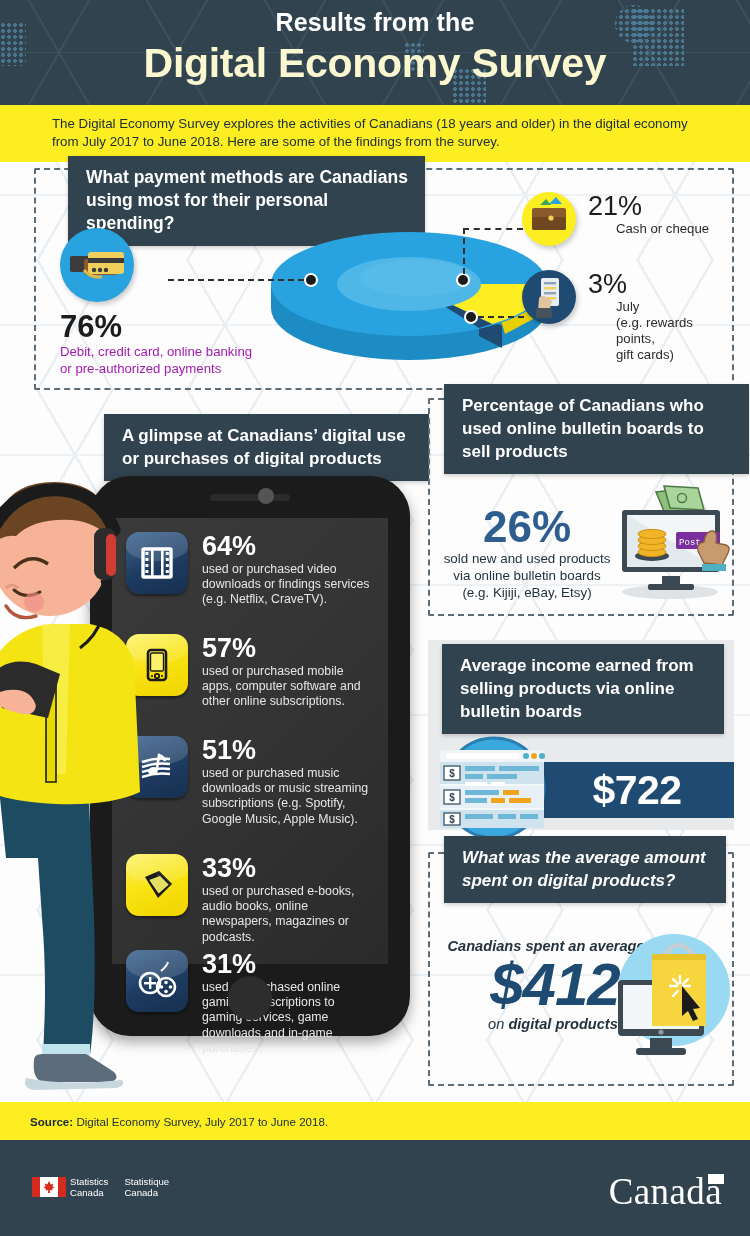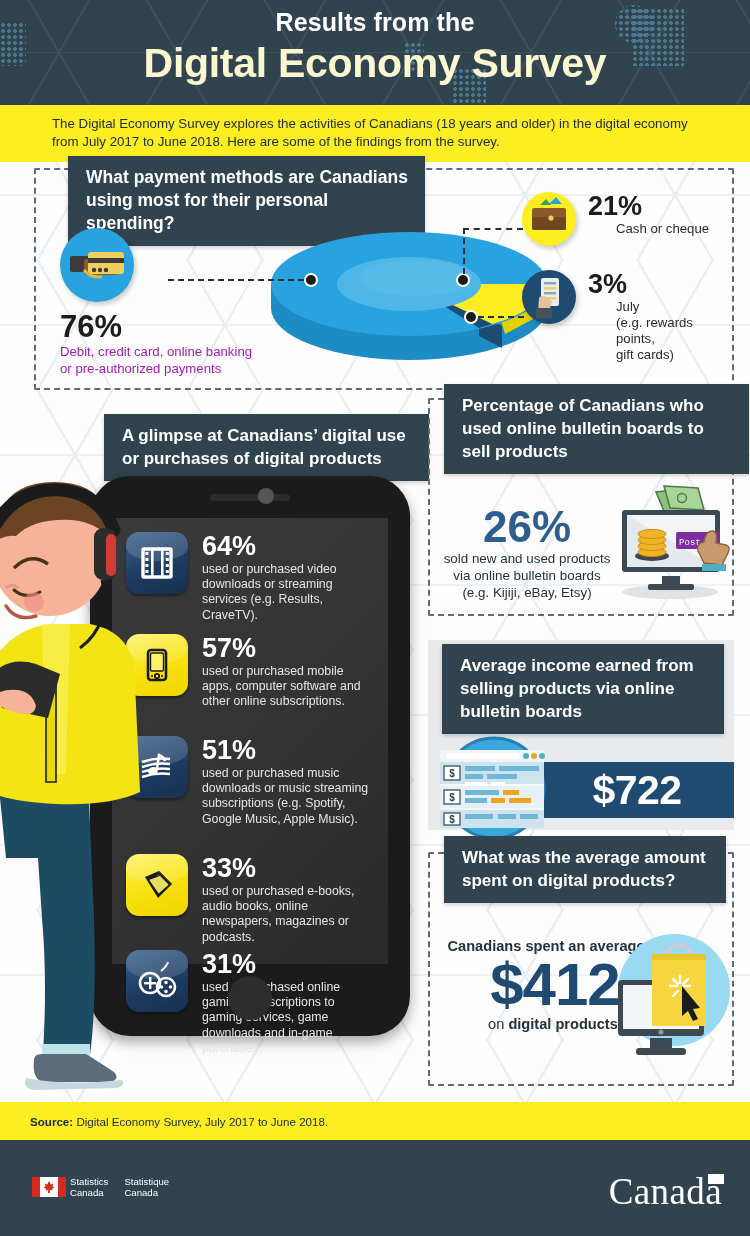--- a/index.html
+++ b/index.html
@@ -114,21 +114,21 @@
     border-radius: 50%;
     position: relative;
     box-shadow: 2px 3px 5px rgba(0,0,0,.2);
   }
 
   .s1-left  { position: absolute; left: 24px; top: 58px; width: 200px; }
   .s1-left .big { font-size: 31px; font-weight: bold; color: #1c1c1c; line-height: 34px; margin-top: 8px;}
   .s1-left .desc { font-size: 13.2px; color: #a21caf; line-height: 16.5px; }
 
   .s1-right-item { position: absolute; left: 486px; display: flex; align-items: flex-start; gap: 12px; }
-  .s1-right-item .big { font-size: 27px; font-weight: bold; color: #1c1c1c; line-height: 29px; }
+  .s1-right-item .big { font-size: 27px; font-weight: normal; color: #1c1c1c; line-height: 29px; }
   .s1-right-item .desc { font-size: 13.2px; color: #2b2b2b; line-height: 16px; margin-left: 28px; }
 
   .dashline { position: absolute; border-top: 2px dashed #2e2e2e; }
   .dashline-v { position: absolute; border-left: 2px dashed #2e2e2e; }
   .dot-marker {
     position: absolute; width: 14px; height: 14px; border-radius: 50%;
     background: #1b1b1b; border: 2px solid #ffffff;
   }
 
   
@@ -192,21 +192,21 @@
   .sec3 .desc { color: #23333d; font-size: 13.4px; line-height: 17px; text-align: center; }
 
   .sec4 { position: absolute; left: 428px; top: 640px; width: 306px; height: 190px; background: #e9eaec; }
   .sec4-chip { position: absolute; left: 14px; top: 4px; width: 282px; }
   .money-bar {
     position: absolute; left: 112px; top: 122px; width: 194px; height: 56px;
     background: #1f4b72; display: flex; align-items: center; justify-content: center;
   }
   .money-bar .val { color: #ffffff; font-size: 41px; font-weight: bold; letter-spacing: -.5px; }
 
-  .sec5 { position: absolute; left: 428px; top: 852px; width: 306px; height: 234px; }
+  .sec5 { position: absolute; left: 428px; top: 852px; width: 306px; height: 234px; font-style: italic; }
   .sec5-chip { position: absolute; left: 14px; top: -18px; width: 282px; }
   .sec5 .lead { color: #23333d; font-size: 14.6px; font-weight: bold; text-align: center; }
   .sec5 .amount { color: #1f4b72; font-size: 60px; font-weight: bold; line-height: 62px; letter-spacing: -1px; text-align: center; }
   .sec5 .tail { color: #23333d; font-size: 14.6px; text-align: center; }
   .sec5 .tail b { font-weight: bold; }
 
   
   .source-band {
     position: absolute; left: 0; bottom: 96px; width: 750px; height: 38px;
     background: #fcee21; display: flex; align-items: center; padding-left: 30px;
@@ -370,21 +370,21 @@
                   <rect x="8.4" y="27" width="3" height="3"></rect>
                 <rect x="28.8" y="9" width="3" height="3"></rect>
                   <rect x="28.8" y="15" width="3" height="3"></rect>
                 <rect x="28.8" y="21" width="3" height="3"></rect>
                   <rect x="28.8" y="27" width="3" height="3"></rect>
               </g>
             </svg>
           </div>
           <div class="apptext">
             <div class="pct">64%</div>
-            <div class="dsc">used or purchased video downloads or streaming services (e.g. Results, CraveTV).</div>
+            <div class="dsc">used or purchased video downloads or findings services (e.g. Netflix, CraveTV).</div>
           </div>
         </div>
 
         <div class="approw" style="top:116px;">
           <div class="appicon yellow">
             <div class="gloss"></div>
             <svg width="40" height="40" viewBox="0 0 40 40">
               <rect x="11" y="5" width="18" height="30" rx="3" fill="none" stroke="#1b1b1b" stroke-width="2.6"></rect>
               <rect x="13.5" y="8" width="13" height="18" rx="1.6" fill="#fdf36a" stroke="#1b1b1b" stroke-width="1.4"></rect>
               <circle cx="20" cy="31" r="2.2" fill="none" stroke="#1b1b1b" stroke-width="1.8"></circle>

